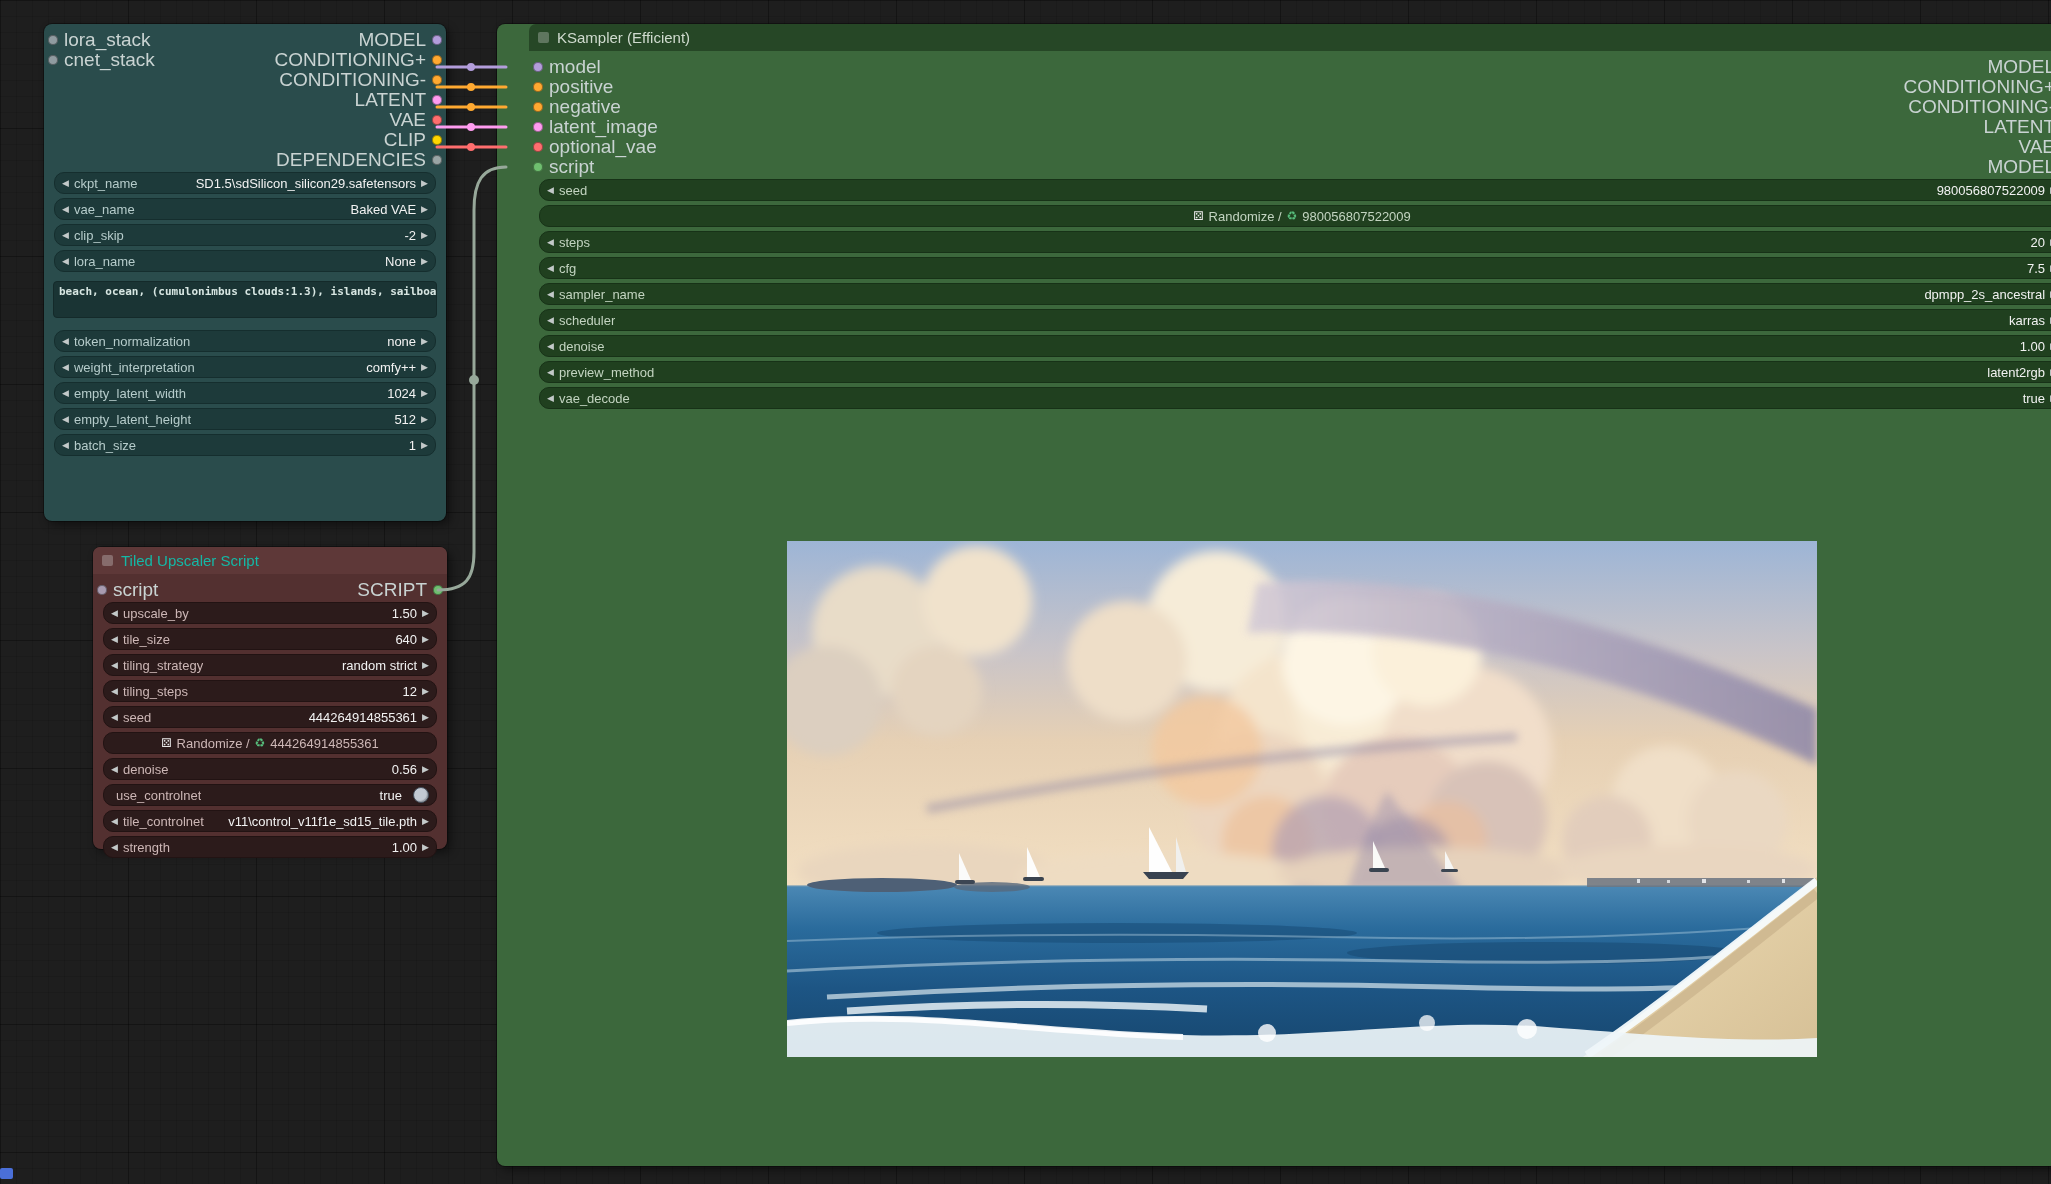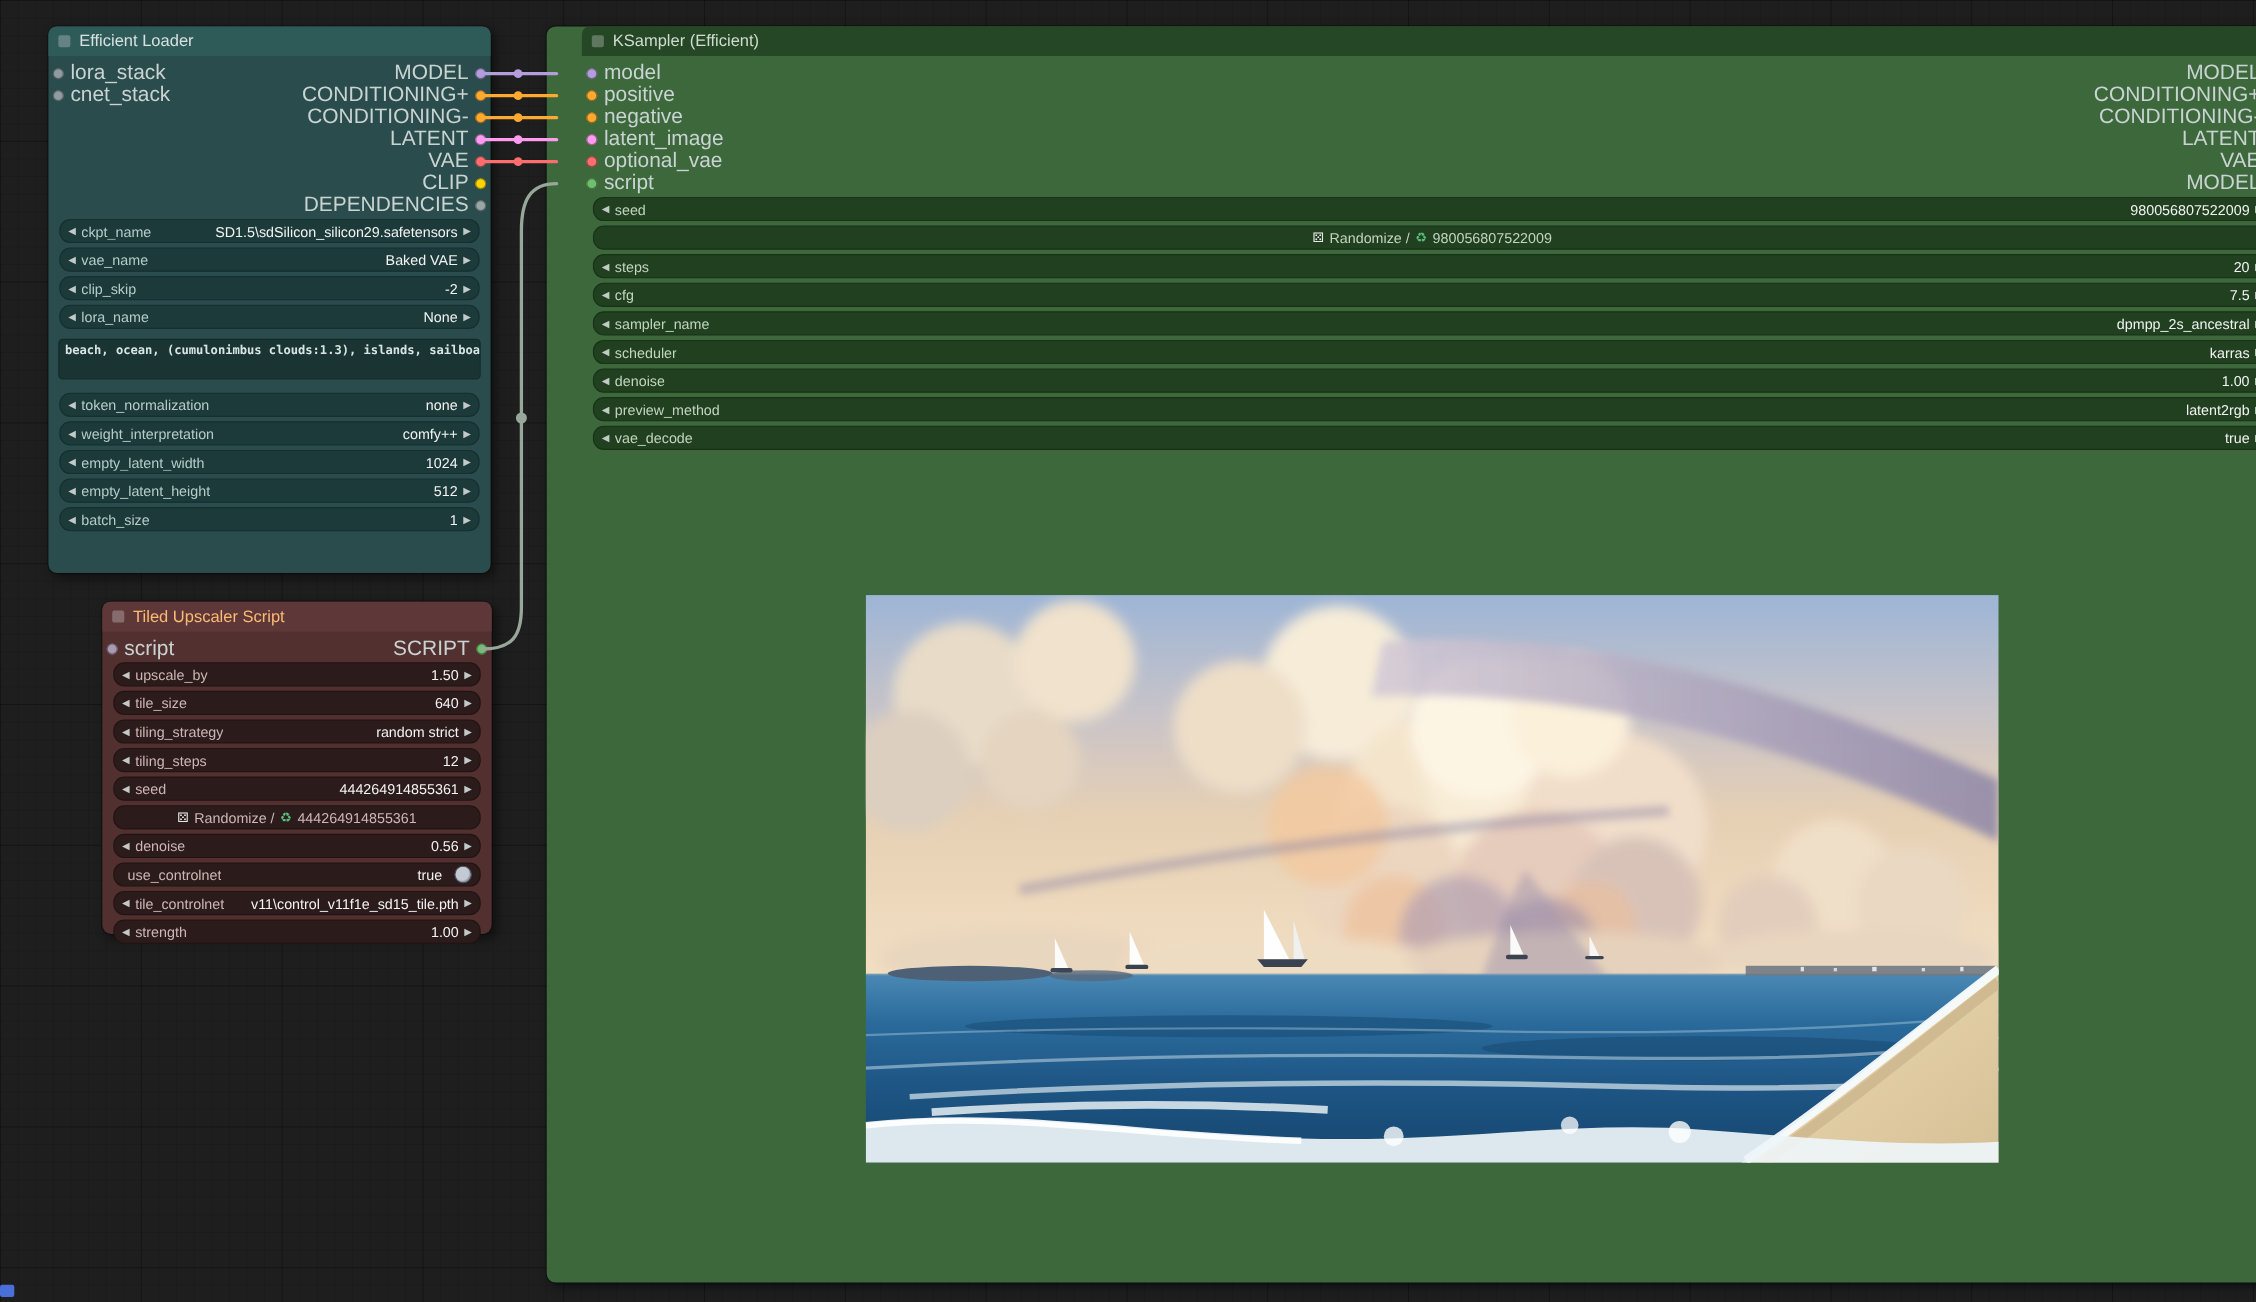--- a/index.html
+++ b/index.html
@@ -38,41 +38,37 @@
     font:bold 11px "DejaVu Sans Mono",monospace;white-space:nowrap;overflow:hidden;}
   .prompt.neg{margin-top:13px;}
   .mt12{margin-top:12px;}
   
   .el{background:#2a4c4c;}
   .el .nheader{background:#2e5a58;color:#d9e1e0;}
   .el .widget{background:#1d3a3a;border:1px solid #152e2e;color:#b6cccb;}
   .el .prompt{background:#1a3434;border:1px solid #142a2a;color:#d7e6e2;}
   
   .tus{background:#533030;}
-  .tus .nheader{background:#5e3838;color:#fdba74;}
+  .tus .nheader{background:#5e3838;color:#14b8a6;}
   .tus .widget{background:#2c1b1b;border:1px solid #221313;color:#cdb7b6;}
   
   .ks{background:#3c683c;}
   .ks .nheader{background:#264726;color:#d0dbcf;}
   .ks .widget{background:#20401f;border:1px solid #173217;color:#c3d4c1;}
   .preview{width:1030px;height:516px;margin:132px auto 0;}
   .preview svg{display:block;}
   .wires{position:absolute;inset:0;z-index:3;pointer-events:none;}
   .fragment{position:absolute;z-index:2;border-radius:2px;}
 </style>
 </head>
 <body>
 
 <div class="page">
 
   <div class="node el" style="left:44px;top:24px;width:402px;height:497px;">
-    <div class="nheader">
-      <span class="collapse"></span>
-      <span class="ntitle">Efficient Loader</span>
-    </div>
     <div class="ports" style="height:140px;">
       <div class="port in" style="top:0">
         <span class="dot" style="background: rgb(143, 155, 160);"></span>
         <span>lora_stack</span>
       </div>
       <div class="port in" style="top:20px">
         <span class="dot" style="background: rgb(143, 155, 160);"></span>
         <span>cnet_stack</span>
       </div>
       <div class="port out" style="top:0">

